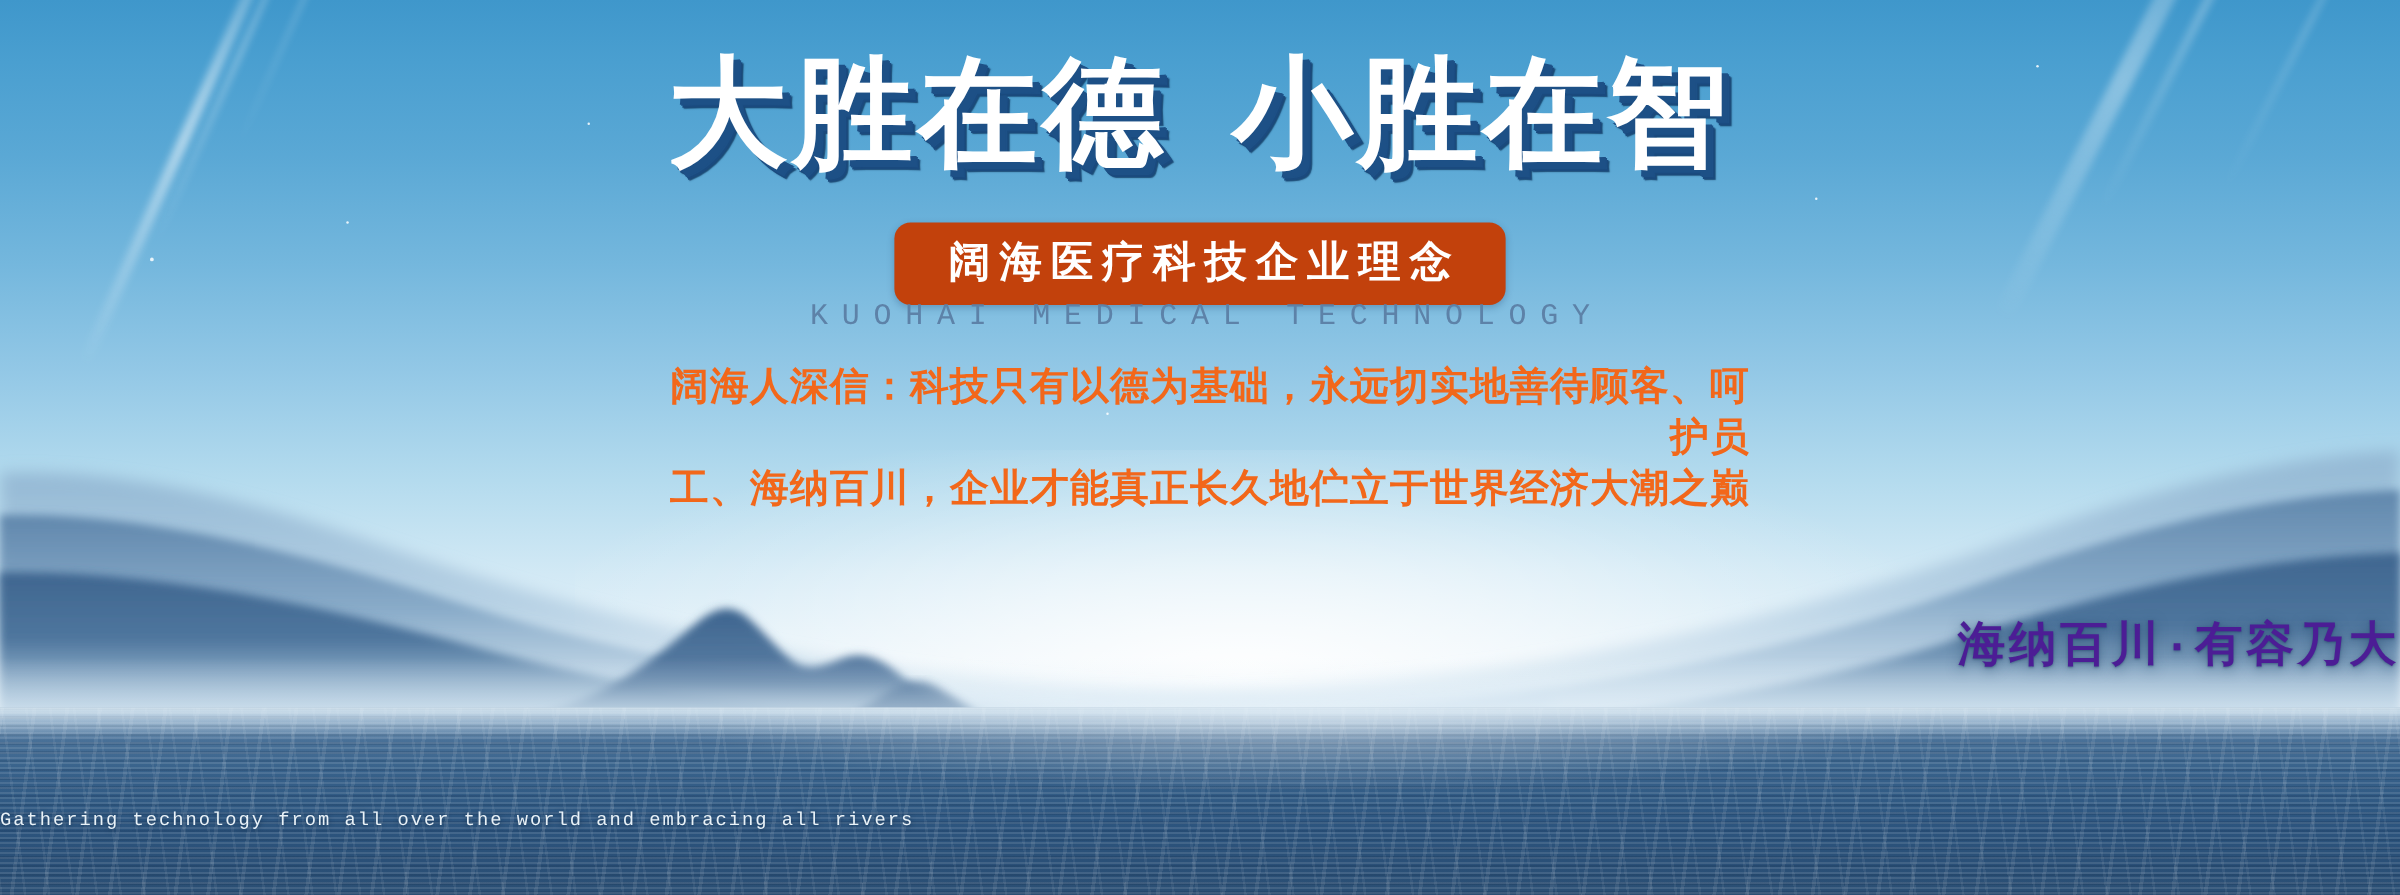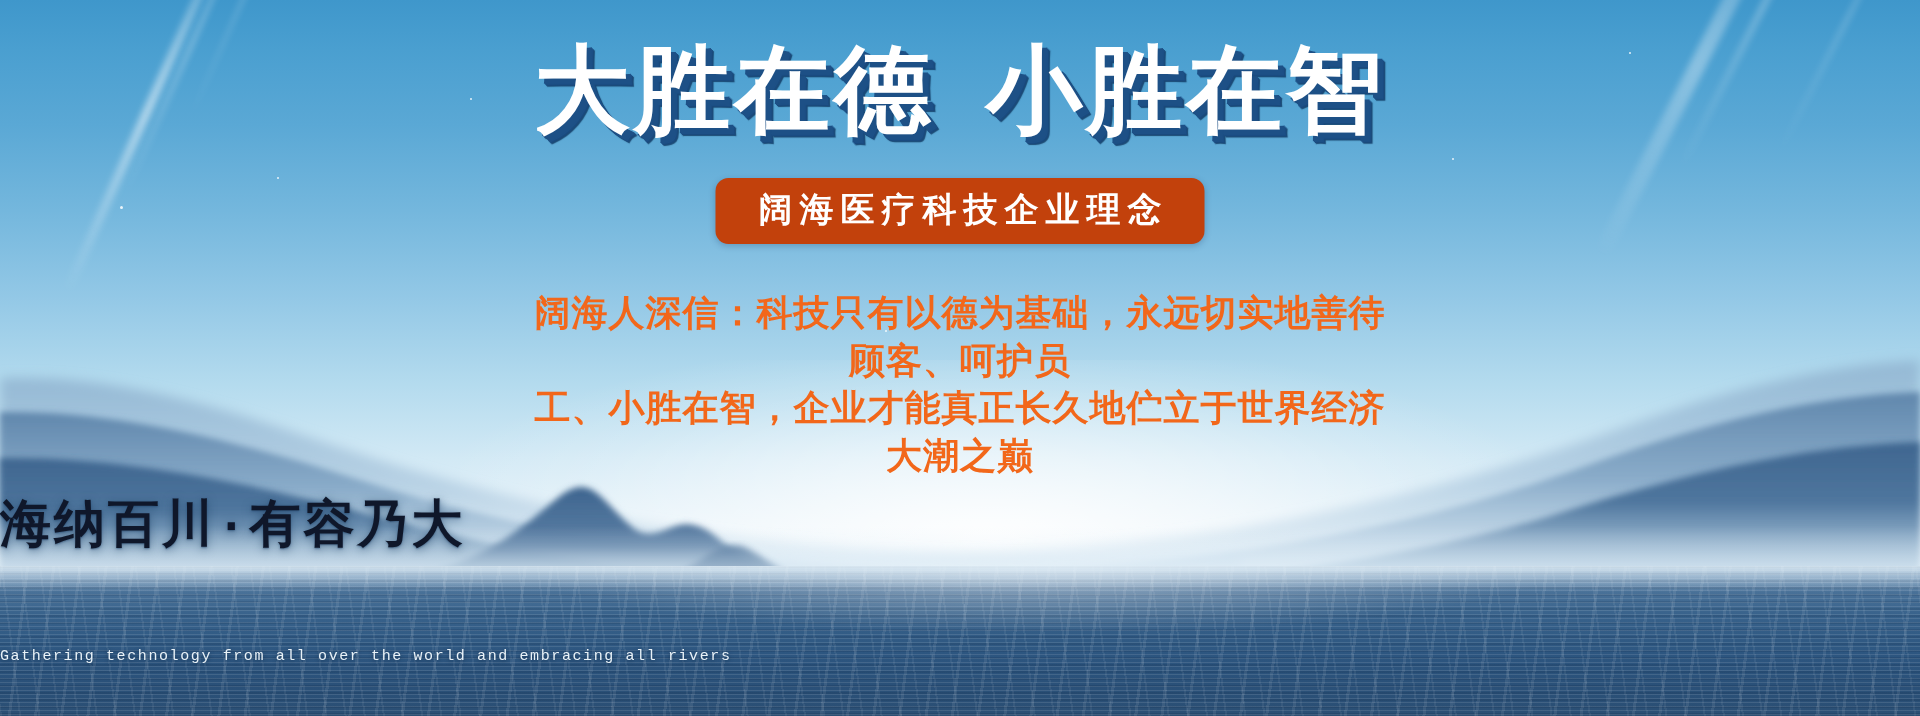--- a/index.html
+++ b/index.html
@@ -168,34 +168,34 @@
     font-size:24px;
     font-weight:400;
     letter-spacing:11px;
     text-indent:11px;
     white-space:nowrap;
   }
 
   .statement{
     position:absolute; left:50%; top:292px; transform:translateX(-50%);
     width:880px;
-    text-align:center;
+    text-align:right;
     color:#f2671a;
-    font-size:36px;
+    font-size:31px;
     font-weight:700;
     line-height:1.32;
     letter-spacing:1px;
   }
   .statement span{display:block;}
 
   .tagline{
     position:absolute; left:0; top:490px; width:1920px;
-    text-align:left;
-    color:#0f172a;
-    font-size:51px;
+    text-align:right;
+    color:#4c1d95;
+    font-size:38px;
     font-weight:700;
     letter-spacing:3px;
     white-space:nowrap;
     text-shadow:0 2px 10px rgba(23,58,95,.55), 0 1px 2px rgba(23,58,95,.5);
   }
   .tagline-en{
     position:absolute; left:0; top:648px; width:1920px;
     text-align:left;
     color:#e9f2f8;
     font-size:15px;
@@ -305,23 +305,24 @@
   </div>
 
   <div class="content">
 
     <div class="main-title">
       <span>大胜在德</span><span class="gap"></span><span>小胜在智</span>
     </div>
 
     <div class="badge">阔海医疗科技企业理念</div>
 
+    <div class="eng-sub">KUOHAI MEDICAL TECHNOLOGY</div>
 
     <div class="statement">
       <span>阔海人深信：科技只有以德为基础，永远切实地善待顾客、呵护员</span>
-      <span>工、小胜在智，企业才能真正长久地伫立于世界经济大潮之巅</span>
+      <span>工、海纳百川，企业才能真正长久地伫立于世界经济大潮之巅</span>
     </div>
 
     <div class="tagline">海纳百川·有容乃大</div>
     <div class="tagline-en">Gathering technology from all over the world and embracing all rivers</div>
 
   </div>
 </div>
 
 </body></html>

